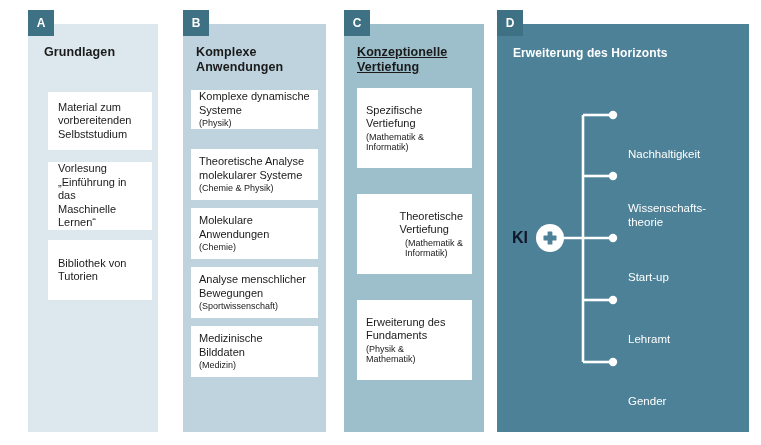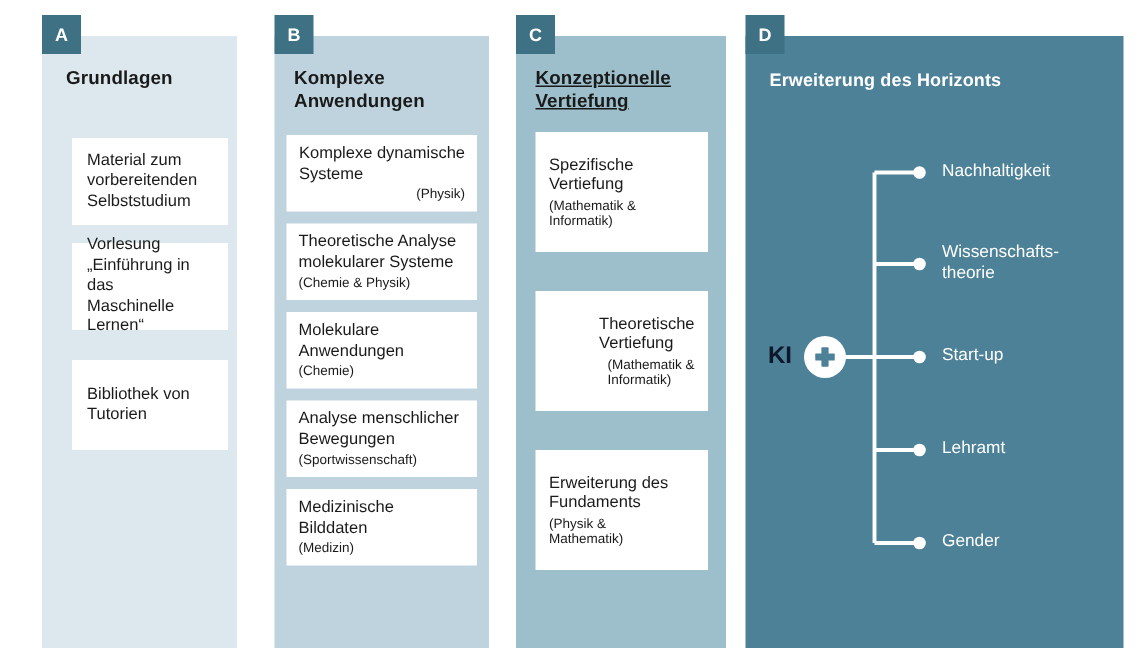--- a/index.html
+++ b/index.html
@@ -118,20 +118,21 @@
   #tree {
     position: absolute;
     inset: 0;
   }
   .tree-label {
     position: absolute;
     color: #ffffff;
     font-size: 11.5px;
     line-height: 13.5px;
     white-space: pre-line;
+    margin-top: 40px;
   }
   .ki-label {
     position: absolute;
     color: #0f172a;
     font-size: 16px;
     font-weight: bold;
     left: 15px;
     top: 205px;
   }
 </style>
@@ -142,38 +143,38 @@
 
   <div class="column" id="col-a" style="background: rgb(221, 232, 238);">
     <div class="col-badge" style="background: rgb(61, 113, 131);">A</div>
     <div class="col-title" style="white-space: pre-line;">Grundlagen</div>
 
     <div class="card" style="top:68px;height:58px;">
       <div class="card-title" style="white-space: pre-line;">Material zum
 vorbereitenden
 Selbststudium</div>
     </div>
-    <div class="card" style="top:138px;height:58px;">
+    <div class="card" style="top:138px;height:68px;">
       <div class="card-title" style="white-space: pre-line;">Vorlesung
 „Einführung in das
 Maschinelle
 Lernen“</div>
     </div>
     <div class="card" style="top:216px;height:60px;">
       <div class="card-title" style="white-space: pre-line;">Bibliothek von
 Tutorien</div>
     </div>
   </div>
 
   <div class="column" id="col-b" style="background: rgb(190, 211, 221);">
     <div class="col-badge" style="background: rgb(61, 113, 131);">B</div>
     <div class="col-title" style="white-space: pre-line;">Komplexe
 Anwendungen</div>
 
-    <div class="card" style="top:66px;height:51px;align-items:flex-end;">
+    <div class="card" style="top:66px;height:39px;">
       <div class="card-title" style="white-space: pre-line;">Komplexe dynamische
 Systeme</div>
       <div class="card-sub" style="white-space: pre-line;">(Physik)</div>
     </div>
     <div class="card" style="top:125px;height:51px;">
       <div class="card-title" style="white-space: pre-line;">Theoretische Analyse
 molekularer Systeme</div>
       <div class="card-sub" style="white-space: pre-line;">(Chemie &amp; Physik)</div>
     </div>
     <div class="card" style="top:184px;height:51px;">

